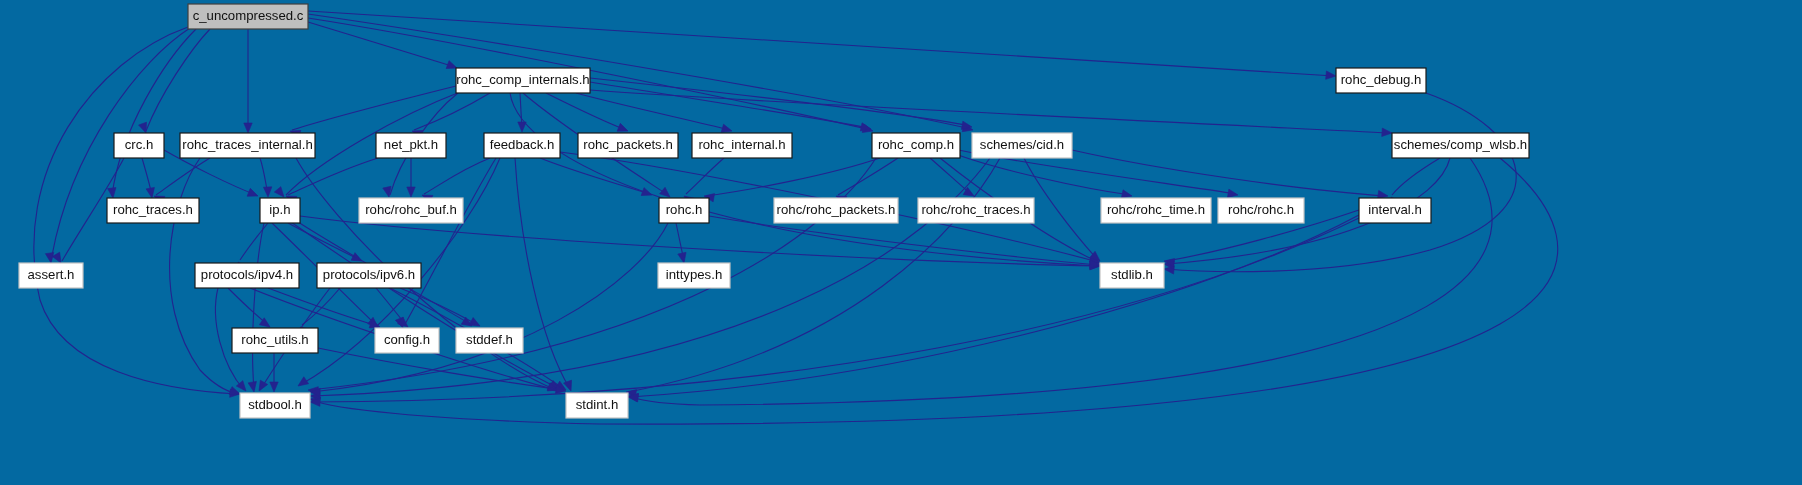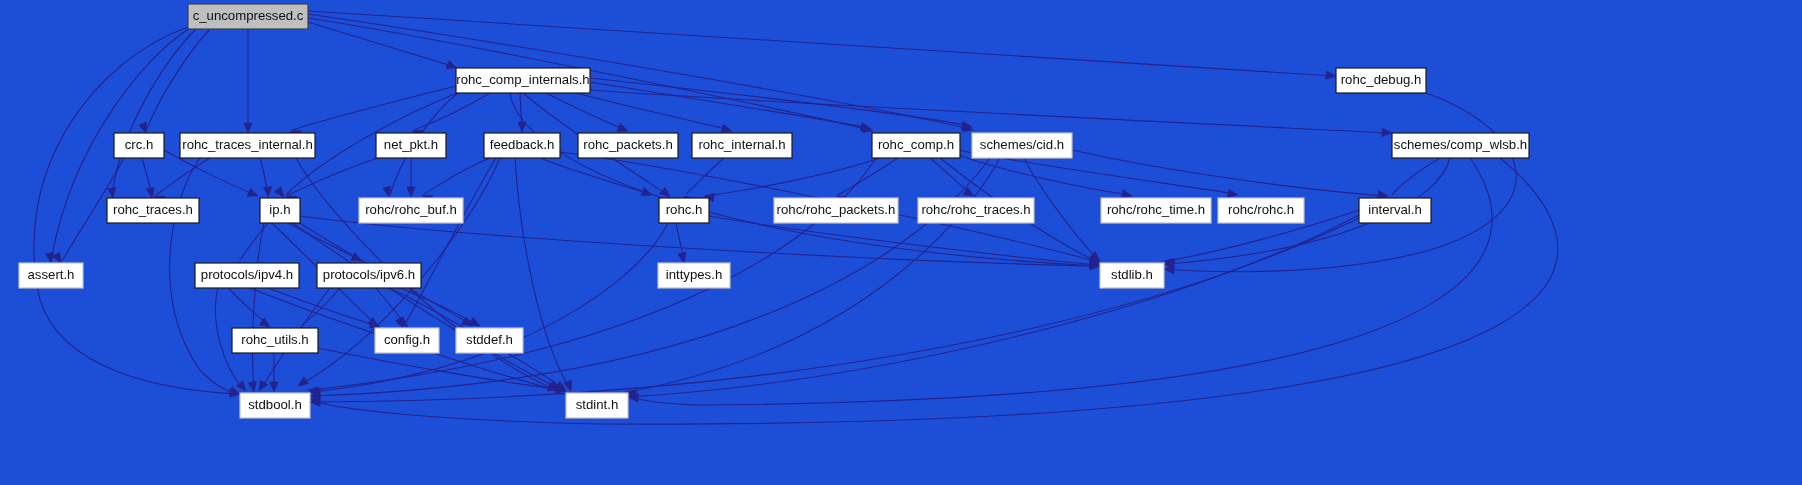--- a/index.html
+++ b/index.html
@@ -5,21 +5,21 @@
 <style>
   html, body {
     margin: 0;
     padding: 0;
     background: #ffffff;
   }
   #graph-root {
     position: relative;
     width: 1802px;
     height: 485px;
-    background: #1d4ed8;
+    background: #0369a1;
     font-family: "Liberation Sans", sans-serif;
     overflow: hidden;
   }
   svg#depgraph {
     display: block;
     width: 1802px;
     height: 485px;
   }
   .edge-path {
     fill: none;

